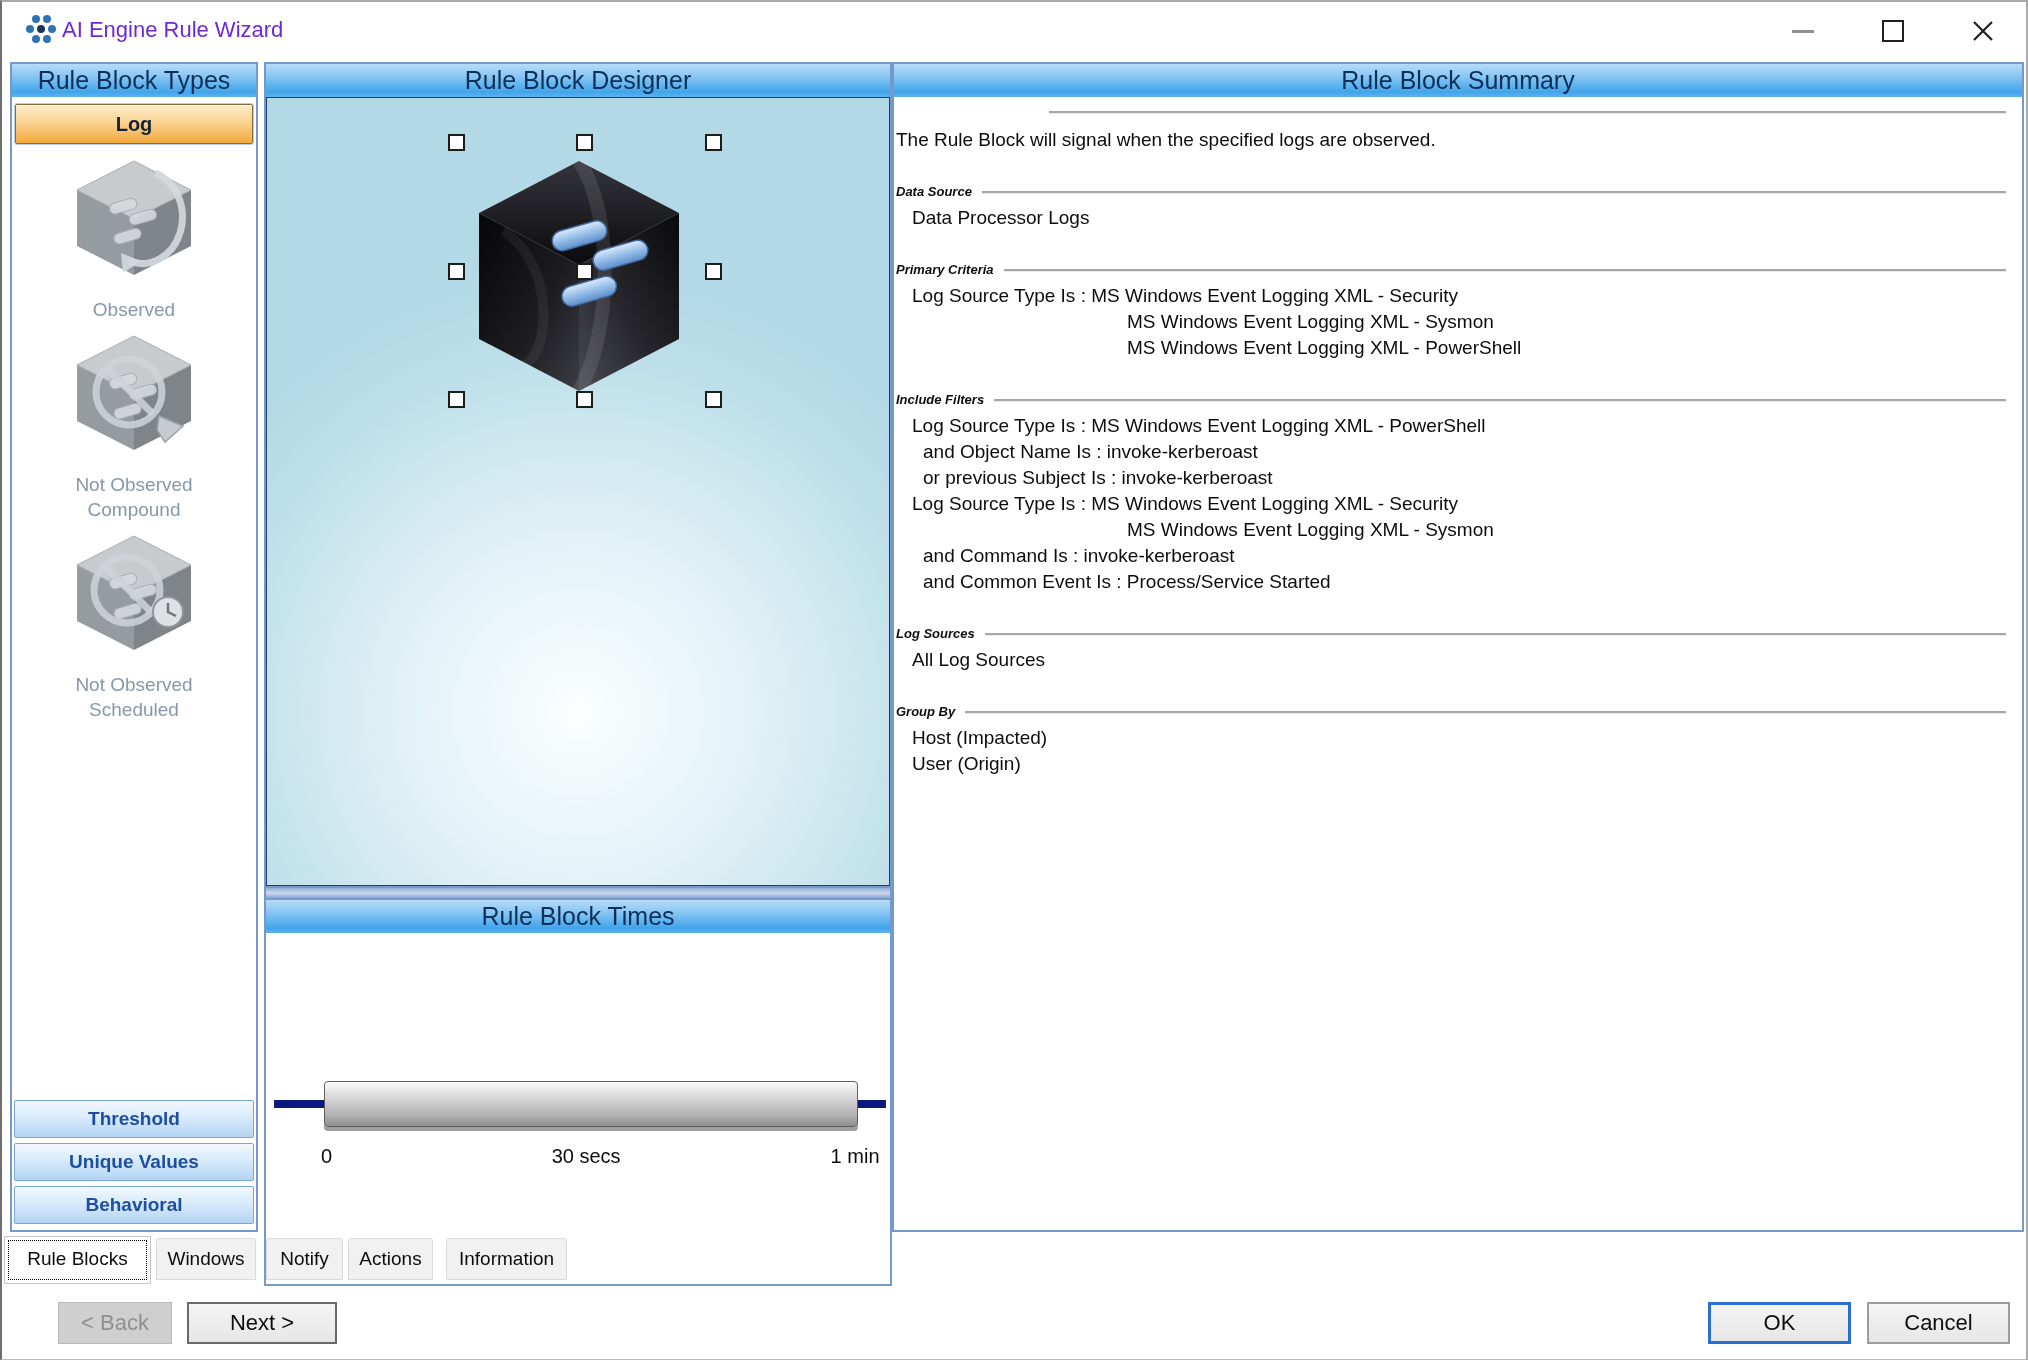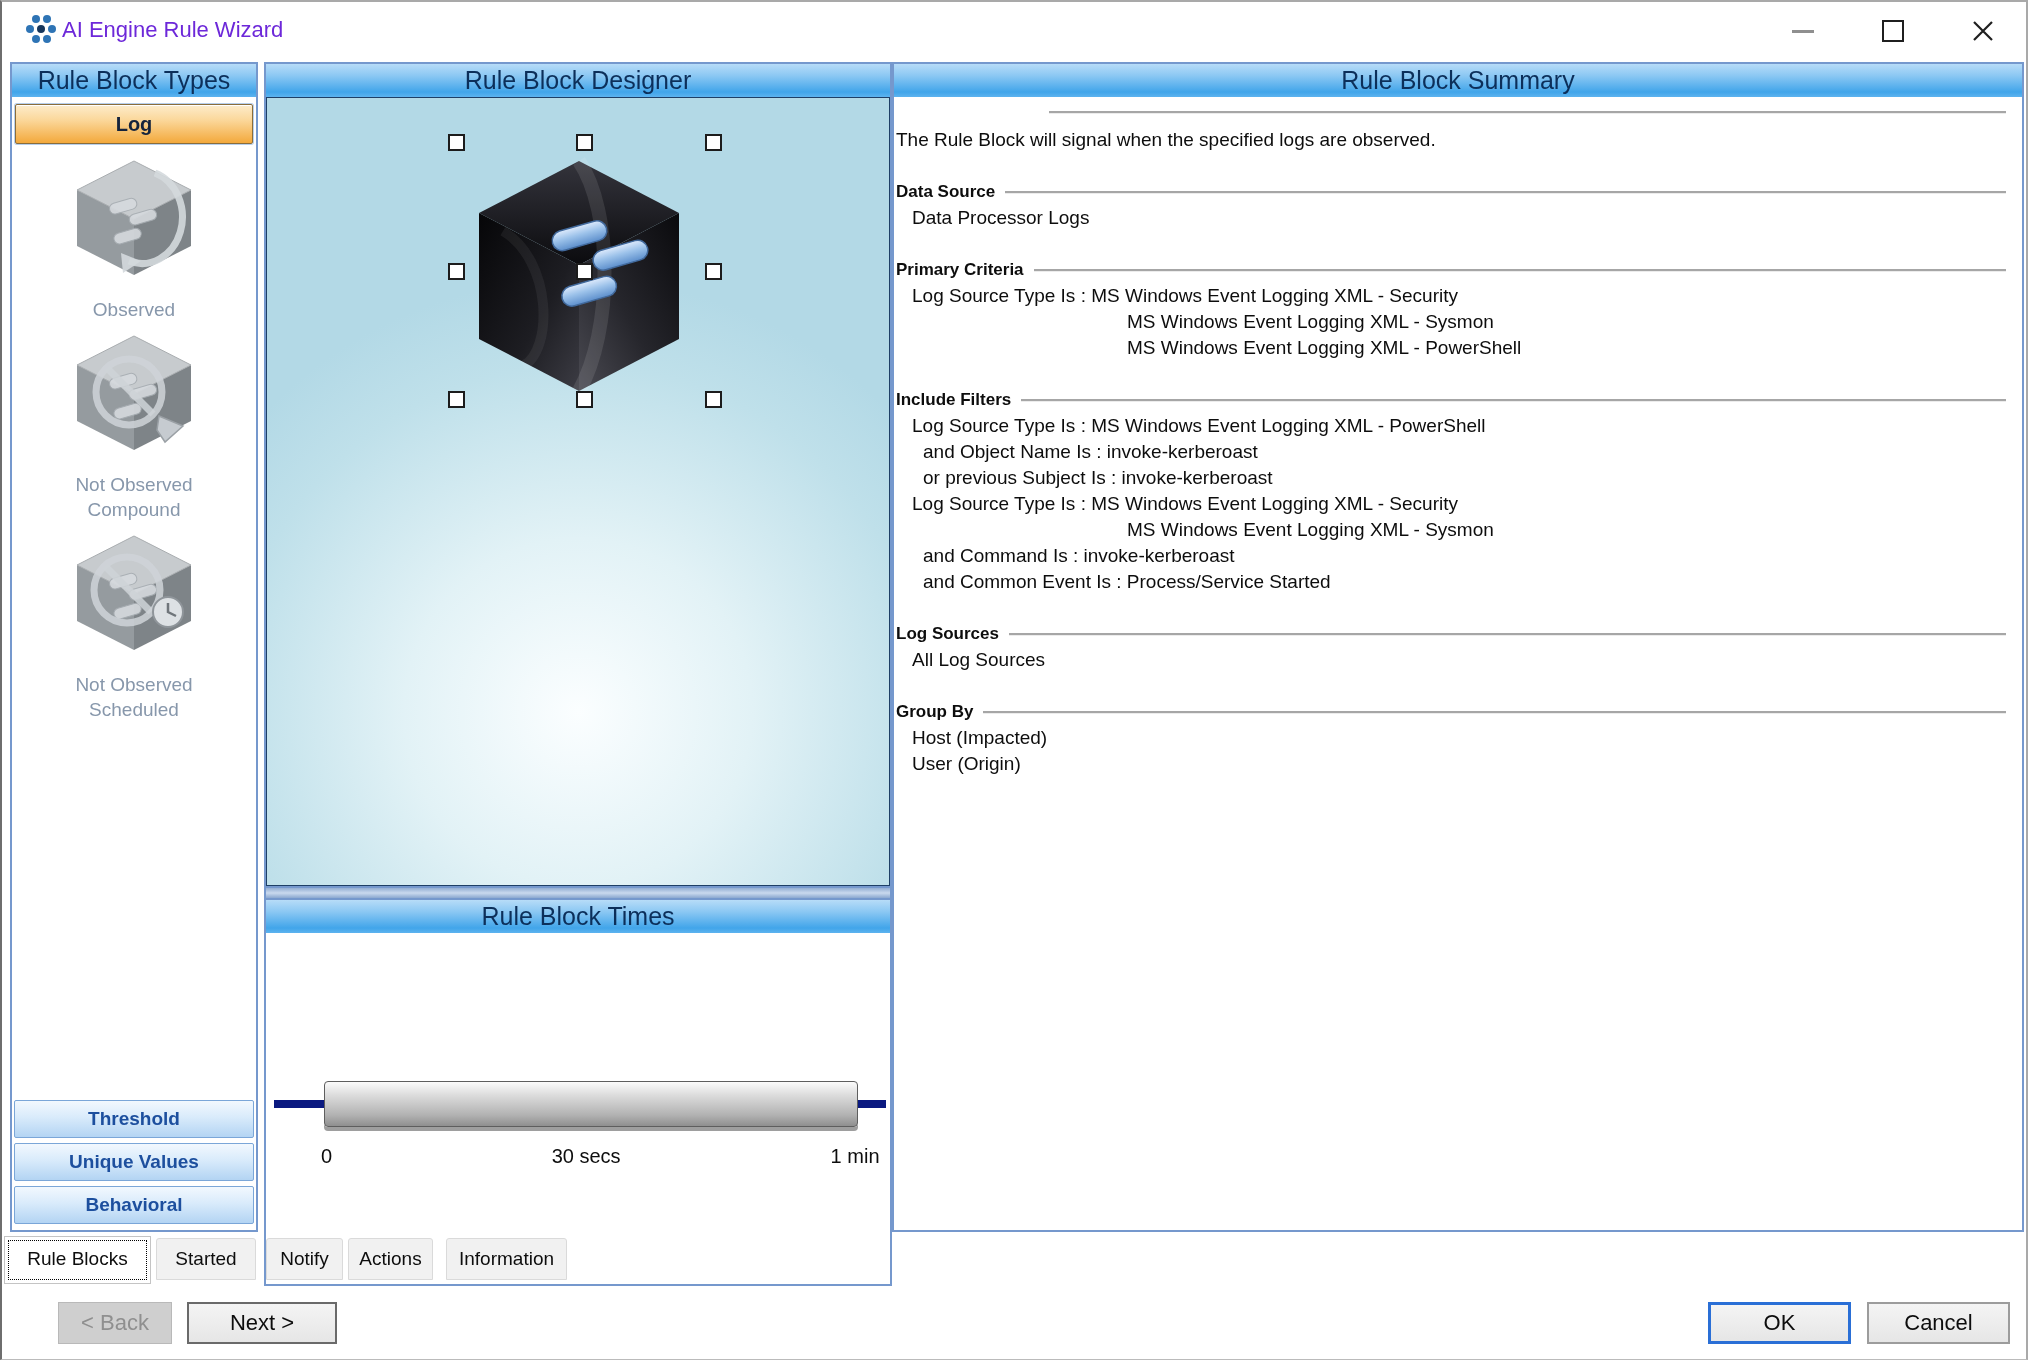--- a/index.html
+++ b/index.html
@@ -47,21 +47,21 @@
     background:linear-gradient(#fbfbfb 0%,#dcdcdc 30%,#b2b2b2 75%,#8f8f8f 100%);
     box-shadow:0 4px 0 rgba(40,40,40,.45);cursor:ew-resize;}
   .tick{position:absolute;top:212px;transform:translateX(-50%);font-size:20px;color:#0d0d0d;white-space:nowrap;}
   
   .summary-body{position:absolute;left:0;top:33px;right:0;bottom:0;background:#fff;overflow:hidden;
     font-size:19px;line-height:26px;color:#0d0d0d;padding:0 16px 0 2px;box-sizing:border-box;}
   .rule-top{margin:14px 0 0 153px;border-top:2px solid #a6a6a6;border-bottom:1px solid #ececec;height:0;}
   .sum-intro{margin-top:13px;}
   .sum-section{margin-top:26px;}
   .sum-head{display:flex;align-items:flex-start;}
-  .sum-head b{font-size:17px;white-space:nowrap;}
+  .sum-head b{font-size:13px;white-space:nowrap;font-style:italic;}
   .sum-rule{flex:1;margin-left:10px;margin-top:12px;border-top:2px solid #a6a6a6;border-bottom:1px solid #ececec;height:0;}
   .sum-line{white-space:pre;}
   .ind-1{padding-left:16px;}
   .ind-2{padding-left:27px;}
   .ind-3{padding-left:231px;}
   
   .tab{position:absolute;box-sizing:border-box;text-align:center;font-size:19px;color:#0d0d0d;cursor:pointer;}
   .tab.unsel{top:1236px;height:42px;line-height:40px;background:#f1f1f1;border:1px solid #dadada;border-radius:3px 3px 0 0;}
   .tab.sel{top:1234px;height:48px;line-height:44px;background:#fff;border:1px solid #c4c4c4;outline:1px dotted #000;outline-offset:-5px;}
   
@@ -270,21 +270,21 @@
             </div>
             <div class="sum-line ind-1">Host (Impacted)</div>
             <div class="sum-line ind-1">User (Origin)</div>
           </div>
         </div>
     </div>
   </div>
 
   <div>
       <div class="tab sel" style="left: 2px; width: 147px;">Rule Blocks</div>
-      <div class="tab unsel" style="left: 154px; width: 100px;">Started</div>
+      <div class="tab unsel" style="left: 154px; width: 100px;">Windows</div>
       <div class="tab unsel" style="left: 264px; width: 77px;">Notify</div>
       <div class="tab unsel" style="left: 346px; width: 85px;">Actions</div>
       <div class="tab unsel" style="left: 444px; width: 121px;">Information</div>
     </div>
 
   <div class="dlg-btn btn-back">&lt; Back</div>
   <div class="dlg-btn btn-next">Next &gt;</div>
   <div class="dlg-btn btn-ok">OK</div>
   <div class="dlg-btn btn-cancel">Cancel</div>
 

